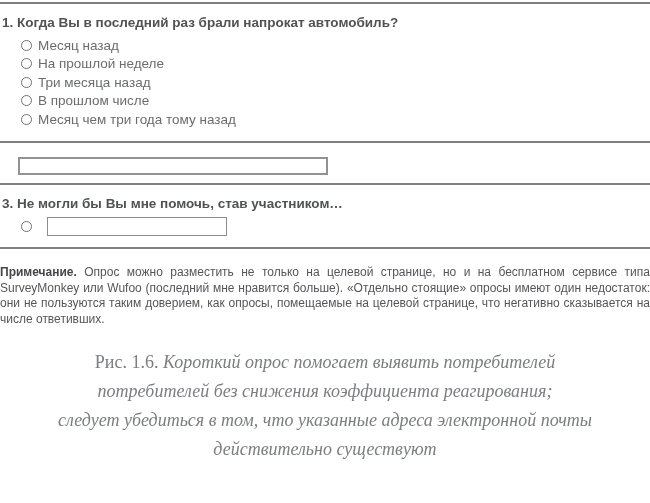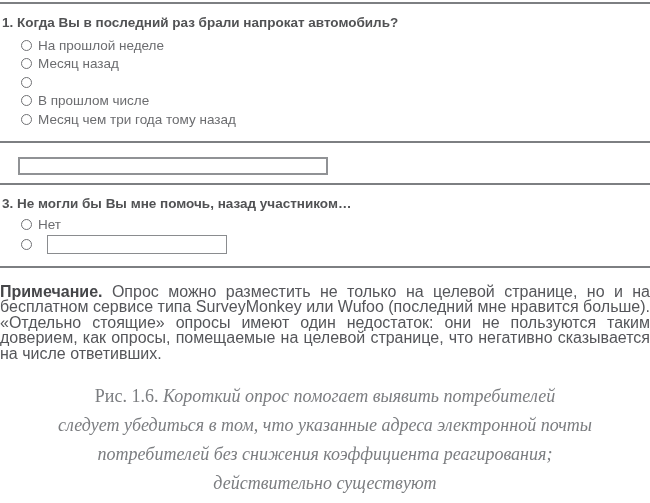--- a/index.html
+++ b/index.html
@@ -67,21 +67,21 @@
     color: #58595b;
     padding: 0 4px;
   }
   .rule-after-q1 { margin-top: 12px; }
   .rule-after-q2 { margin-top: 8px; }
   .q3-options { margin-top: 4px; }
   .q3-row-yes { height: 21.5px; }
   .rule-after-q3 { margin-top: 10px; }
   .note {
     margin-top: 16px;
-    font-size: 16px;
+    font-size: 12px;
     line-height: 15.5px;
     color: #55565a;
     text-align: justify;
   }
   .note b { color: #454649; }
   .caption {
     margin-top: 21px;
     text-align: center;
     font-family: "Liberation Serif", serif;
     font-style: italic;
@@ -96,28 +96,29 @@
 
 <div class="page">
 
   <div class="rule rule-top"></div>
 
   <div>
     <div class="q-title"><span>1.</span> <span>Когда Вы в последний раз брали напрокат автомобиль?</span></div>
     <div class="options">
       <div class="option-row">
         <span class="radio"></span>
+        <span>Месяц назад</span>
+      </div>
+      <div class="option-row">
+        <span class="radio"></span>
         <span>На прошлой неделе</span>
       </div>
       <div class="option-row">
         <span class="radio"></span>
-        <span>Месяц назад</span>
-      </div>
-      <div class="option-row">
-        <span class="radio"></span>
+        <span>Три месяца назад</span>
       </div>
       <div class="option-row">
         <span class="radio"></span>
         <span>В прошлом числе</span>
       </div>
       <div class="option-row">
         <span class="radio"></span>
         <span>Месяц чем три года тому назад</span>
       </div>
     </div>
@@ -125,37 +126,33 @@
 
   <div class="rule rule-after-q1"></div>
 
   <div>
     <input type="text" class="text-input" value="" style="">
   </div>
 
   <div class="rule rule-after-q2"></div>
 
   <div>
-    <div class="q-title"><span>3.</span> <span>Не могли бы Вы мне помочь, назад участником…</span></div>
+    <div class="q-title"><span>3.</span> <span>Не могли бы Вы мне помочь, став участником…</span></div>
     <div class="options q3-options">
-      <div class="option-row">
-        <span class="radio"></span>
-        <span>Нет</span>
-      </div>
       <div class="option-row q3-row-yes">
         <span class="radio"></span>
         <input type="text" class="email-input" value="" style="">
       </div>
     </div>
   </div>
 
   <div class="rule rule-after-q3"></div>
 
   <div class="note"><b>Примечание.</b> <span>Опрос можно разместить не только на целевой странице, но и на бесплатном сервисе типа SurveyMonkey или Wufoo (последний мне нравится больше). «Отдельно стоящие» опросы имеют один недоста­ток: они не пользуются таким доверием, как опросы, помещаемые на целевой странице, что негативно сказы­вается на числе ответивших.</span></div>
 
   <div class="caption">
     <div class="cap-line"><span class="cap-label">Рис. 1.6.</span> <span>Короткий опрос помогает выявить потребителей</span></div>
+    <div class="cap-line">потребителей без снижения коэффициента реагирования;</div>
     <div class="cap-line">следует убедиться в том, что указанные адреса электронной почты</div>
-    <div class="cap-line">потребителей без снижения коэффициента реагирования;</div>
     <div class="cap-line">действительно существуют</div>
   </div>
 
 </div>
 
 </body></html>

